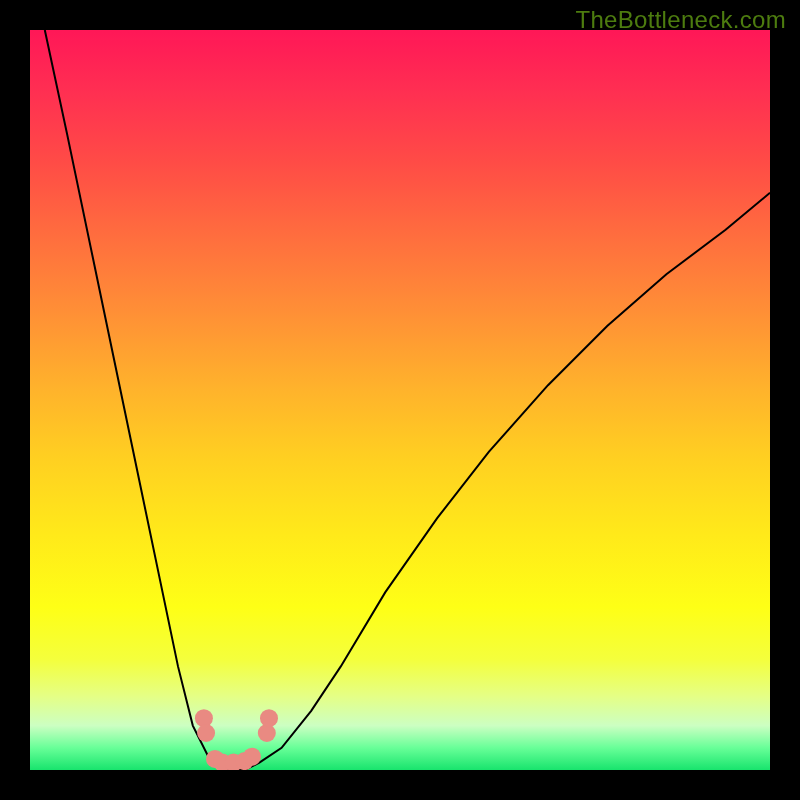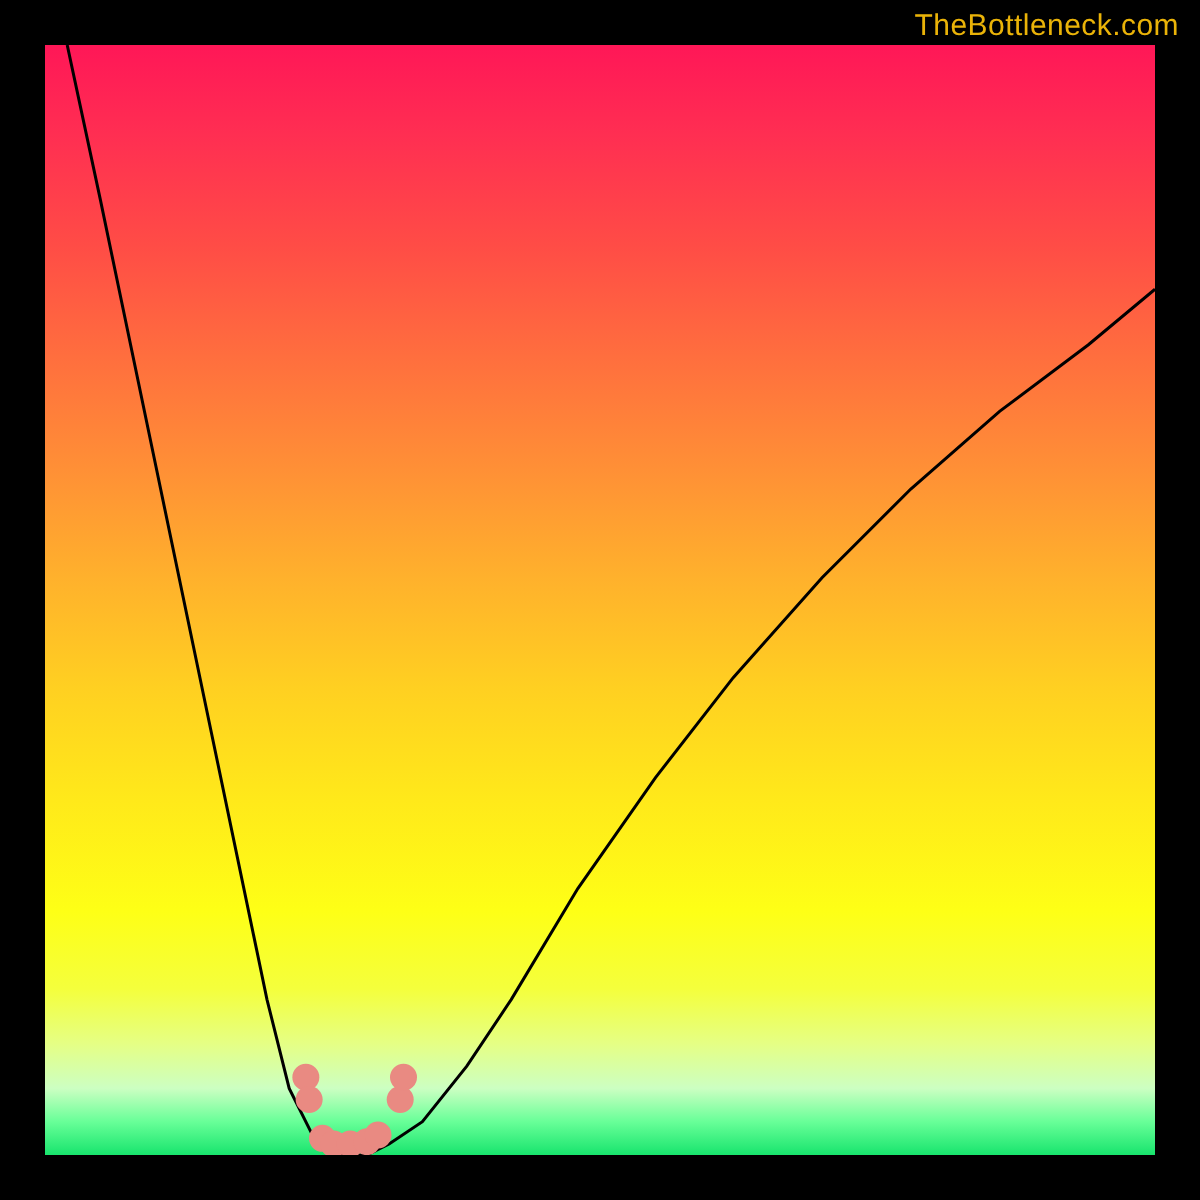--- a/index.html
+++ b/index.html
@@ -38,22 +38,22 @@
       #e5ff85 90%,
       #ccffc2 94%,
       #68ff98 97%,
       #18e46d 100%
     );
   }
   .watermark {
     position: absolute;
     top: 6px;
     right: 14px;
-    color: #eab308;
-    font-size: 20px;
+    color: #4d7c0f;
+    font-size: 24px;
     font-weight: 500;
     letter-spacing: 0.3px;
     z-index: 10;
   }
   svg.curves {
     position: absolute;
     left: 0;
     top: 0;
     width: 740px;
     height: 740px;

